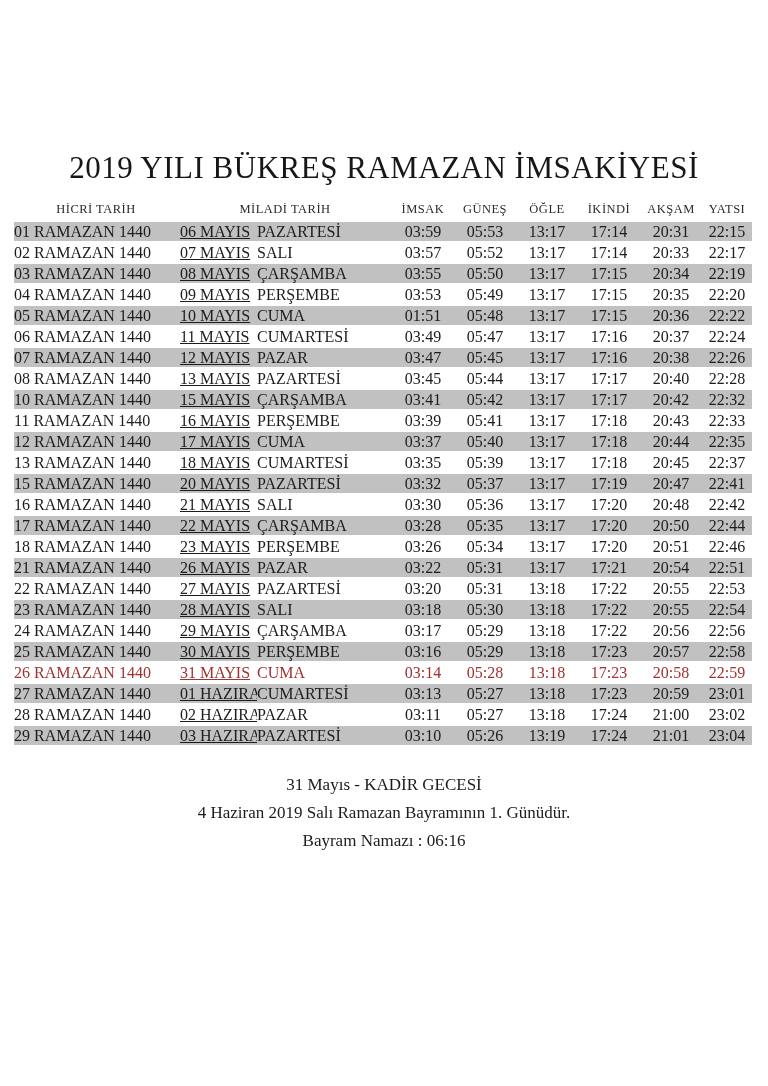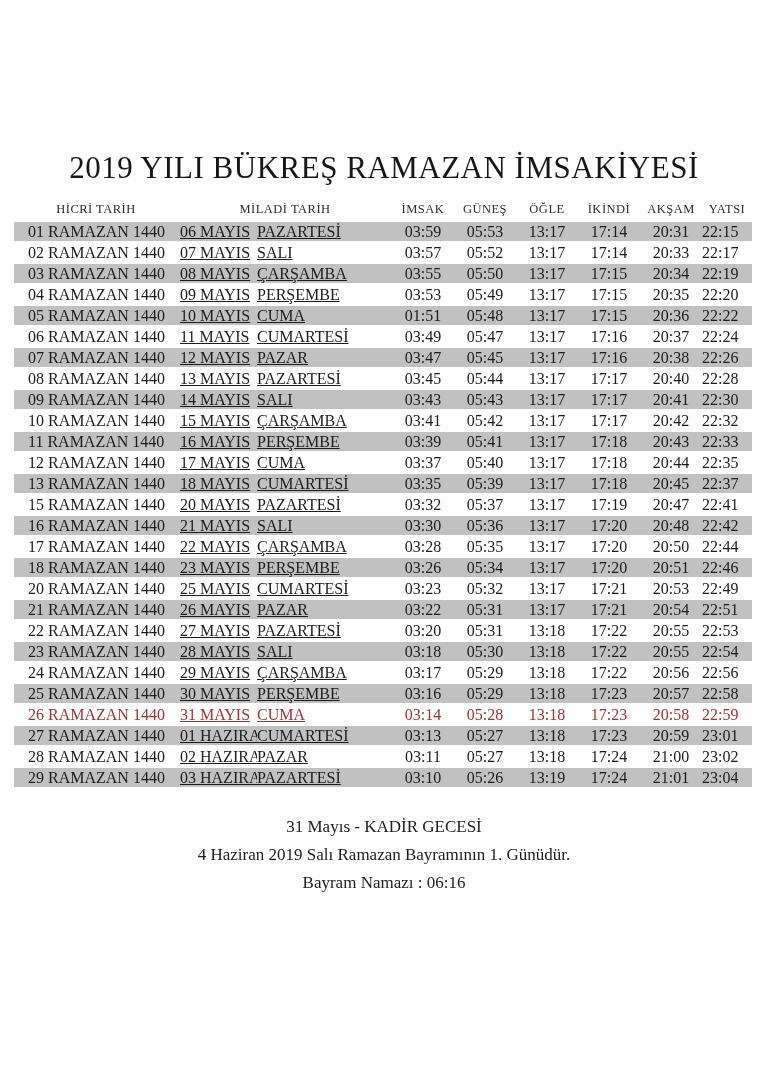--- a/index.html
+++ b/index.html
@@ -58,25 +58,25 @@
     padding: 0;
     white-space: nowrap;
     overflow: hidden;
   }
   tbody tr:nth-child(odd) td {
     background: var(--stripe);
   }
   tbody tr.highlight td {
     color: var(--highlight);
   }
-  td.hicri { text-align: left; padding-left: 14px; }
+  td.hicri { text-align: left; }
   td.date  { text-align: left; padding-left: 2px; text-decoration: underline; }
-  td.day   { text-align: left; text-decoration: underline; }
+  td.day   { text-align: left; }
   td.time  { text-align: center; }
-  td.yatsi { text-align: left; margin-top: 7px; }
+  td.yatsi { text-align: center; margin-top: 7px; }
   .footer {
     margin-top: 24px;
     text-align: center;
     font-size: 17px;
     line-height: 28px;
     color: #1c1c1c;
   }
   .footer p { margin: 0; }
 </style>
 </head>
@@ -193,31 +193,20 @@
       <td class="date">13 MAYIS</td>
       <td class="day">PAZARTESİ</td>
       <td class="time">03:45</td>
       <td class="time">05:44</td>
       <td class="time">13:17</td>
       <td class="time">17:17</td>
       <td class="time">20:40</td>
       <td class="yatsi">22:28</td>
     </tr>
         <tr>
-      <td class="hicri">09 RAMAZAN 1440</td>
-      <td class="date">14 MAYIS</td>
-      <td class="day">SALI</td>
-      <td class="time">03:43</td>
-      <td class="time">05:43</td>
-      <td class="time">13:17</td>
-      <td class="time">17:17</td>
-      <td class="time">20:41</td>
-      <td class="yatsi">22:30</td>
-    </tr>
-        <tr>
       <td class="hicri">10 RAMAZAN 1440</td>
       <td class="date">15 MAYIS</td>
       <td class="day">ÇARŞAMBA</td>
       <td class="time">03:41</td>
       <td class="time">05:42</td>
       <td class="time">13:17</td>
       <td class="time">17:17</td>
       <td class="time">20:42</td>
       <td class="yatsi">22:32</td>
     </tr>
@@ -290,31 +279,20 @@
         <tr>
       <td class="hicri">18 RAMAZAN 1440</td>
       <td class="date">23 MAYIS</td>
       <td class="day">PERŞEMBE</td>
       <td class="time">03:26</td>
       <td class="time">05:34</td>
       <td class="time">13:17</td>
       <td class="time">17:20</td>
       <td class="time">20:51</td>
       <td class="yatsi">22:46</td>
-    </tr>
-        <tr>
-      <td class="hicri">20 RAMAZAN 1440</td>
-      <td class="date">25 MAYIS</td>
-      <td class="day">CUMARTESİ</td>
-      <td class="time">03:23</td>
-      <td class="time">05:32</td>
-      <td class="time">13:17</td>
-      <td class="time">17:21</td>
-      <td class="time">20:53</td>
-      <td class="yatsi">22:49</td>
     </tr>
         <tr>
       <td class="hicri">21 RAMAZAN 1440</td>
       <td class="date">26 MAYIS</td>
       <td class="day">PAZAR</td>
       <td class="time">03:22</td>
       <td class="time">05:31</td>
       <td class="time">13:17</td>
       <td class="time">17:21</td>
       <td class="time">20:54</td>

